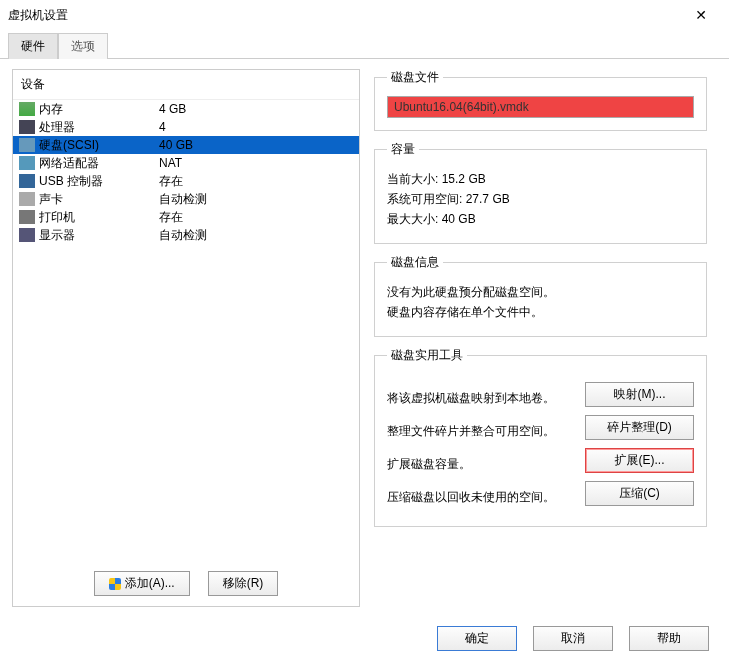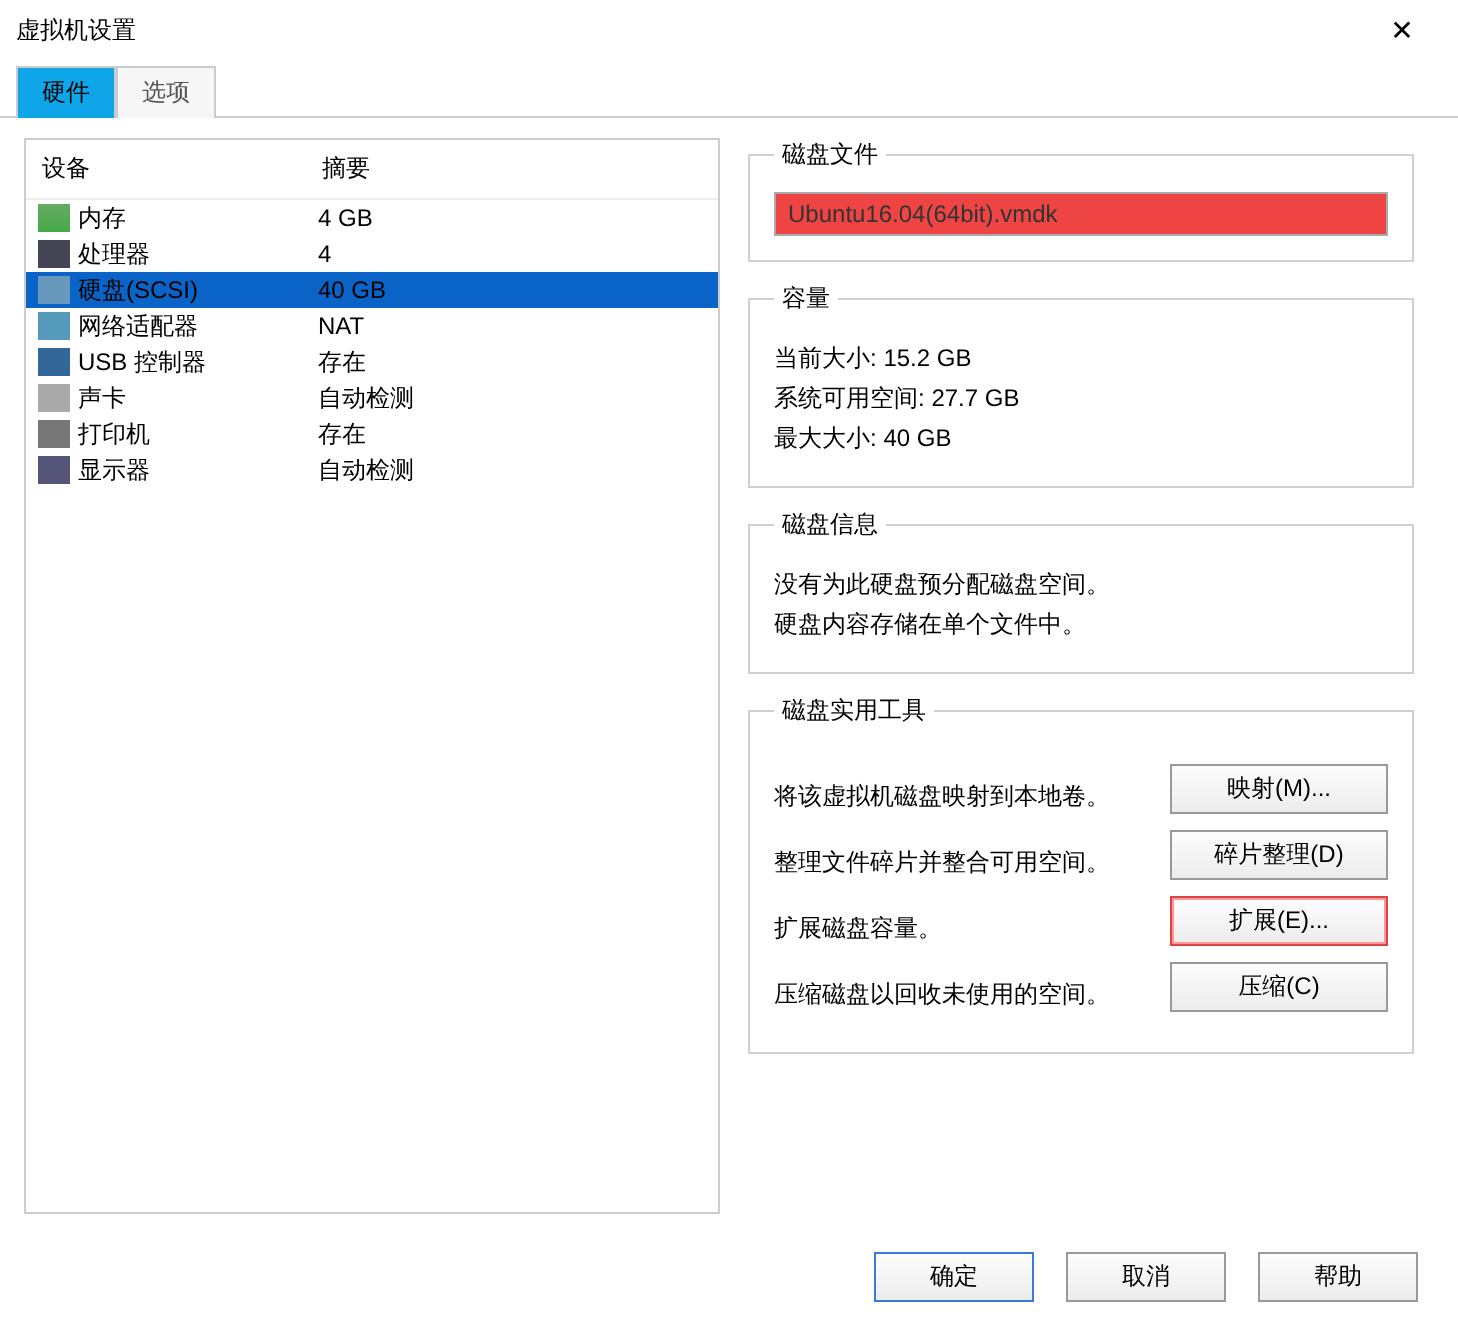--- a/index.html
+++ b/index.html
@@ -3,21 +3,21 @@
 <meta charset="utf-8">
 <style>
   * { box-sizing: border-box; font-family: "Microsoft YaHei", "Segoe UI", sans-serif; font-size: 12px; }
   body { margin: 0; background: #fff; width: 729px; height: 663px; overflow: hidden; color: #000; }
   .titlebar { height: 30px; display: flex; align-items: center; padding: 0 8px; }
   .titlebar .spacer { flex: 1; }
   .close-x { width: 40px; text-align: center; font-size: 14px; }
   .tabs { display: flex; padding: 0 8px; border-bottom: 1px solid #ccc; margin-top: 2px; }
   .tab { padding: 4px 12px; border: 1px solid #ccc; border-bottom: none; background: #fff; position: relative; top: 1px; cursor: default; }
   .tab:not(.active) { background: #f6f6f6; border-color: #ccc; color: #555; text-align: center; }
-  .tab.active { background: #0ea5e9; }
+  .tab.active { background: #e5e5e5; }
   .content { display: flex; padding: 10px 12px 10px 12px; height: 558px; }
   .left-pane { width: 348px; border: 1px solid #ccc; display: flex; flex-direction: column; }
   .list-head { display: flex; border-bottom: 1px solid #eee; }
   .col-device { width: 140px; padding: 6px 8px; }
   .col-summary { flex: 1; padding: 6px 8px; }
   .device-list { flex: 1; }
   .row { display: flex; align-items: center; height: 18px; padding: 0 6px; }
   .row .icon { width: 16px; height: 14px; margin-right: 4px; display:inline-block; }
   .row .dev { width: 120px; }
   .row .sum { flex: 1; }
@@ -53,21 +53,20 @@
 
 <div class="tabs">
   <div class="tab active">硬件</div>
   <div class="tab">选项</div>
 </div>
 
 <div class="content">
   <div class="left-pane">
     <div class="list-head">
       <div class="col-device">设备</div>
-      <div class="col-summary">摘要</div>
     </div>
     <div class="device-list" id="device-list">
         <div class="row">
           <span class="icon ic-mem"></span>
           <span class="dev">内存</span>
           <span class="sum">4 GB</span>
         </div>
         <div class="row">
           <span class="icon ic-cpu"></span>
           <span class="dev">处理器</span>
@@ -98,20 +97,27 @@
           <span class="dev">打印机</span>
           <span class="sum">存在</span>
         </div>
         <div class="row">
           <span class="icon ic-disp"></span>
           <span class="dev">显示器</span>
           <span class="sum">自动检测</span>
         </div>
       </div>
     <div style="flex:1"></div>
+    <div class="left-buttons">
+      <div class="btn">
+          <span class="shield"></span>
+          <span>添加(A)...</span>
+        </div>
+      <div class="btn">移除(R)</div>
+    </div>
   </div>
 
   <div class="right-pane">
     <fieldset>
       <legend>磁盘文件</legend>
       <div class="file-box">Ubuntu16.04(64bit).vmdk</div>
     </fieldset>
 
     <fieldset>
       <legend>容量</legend>

